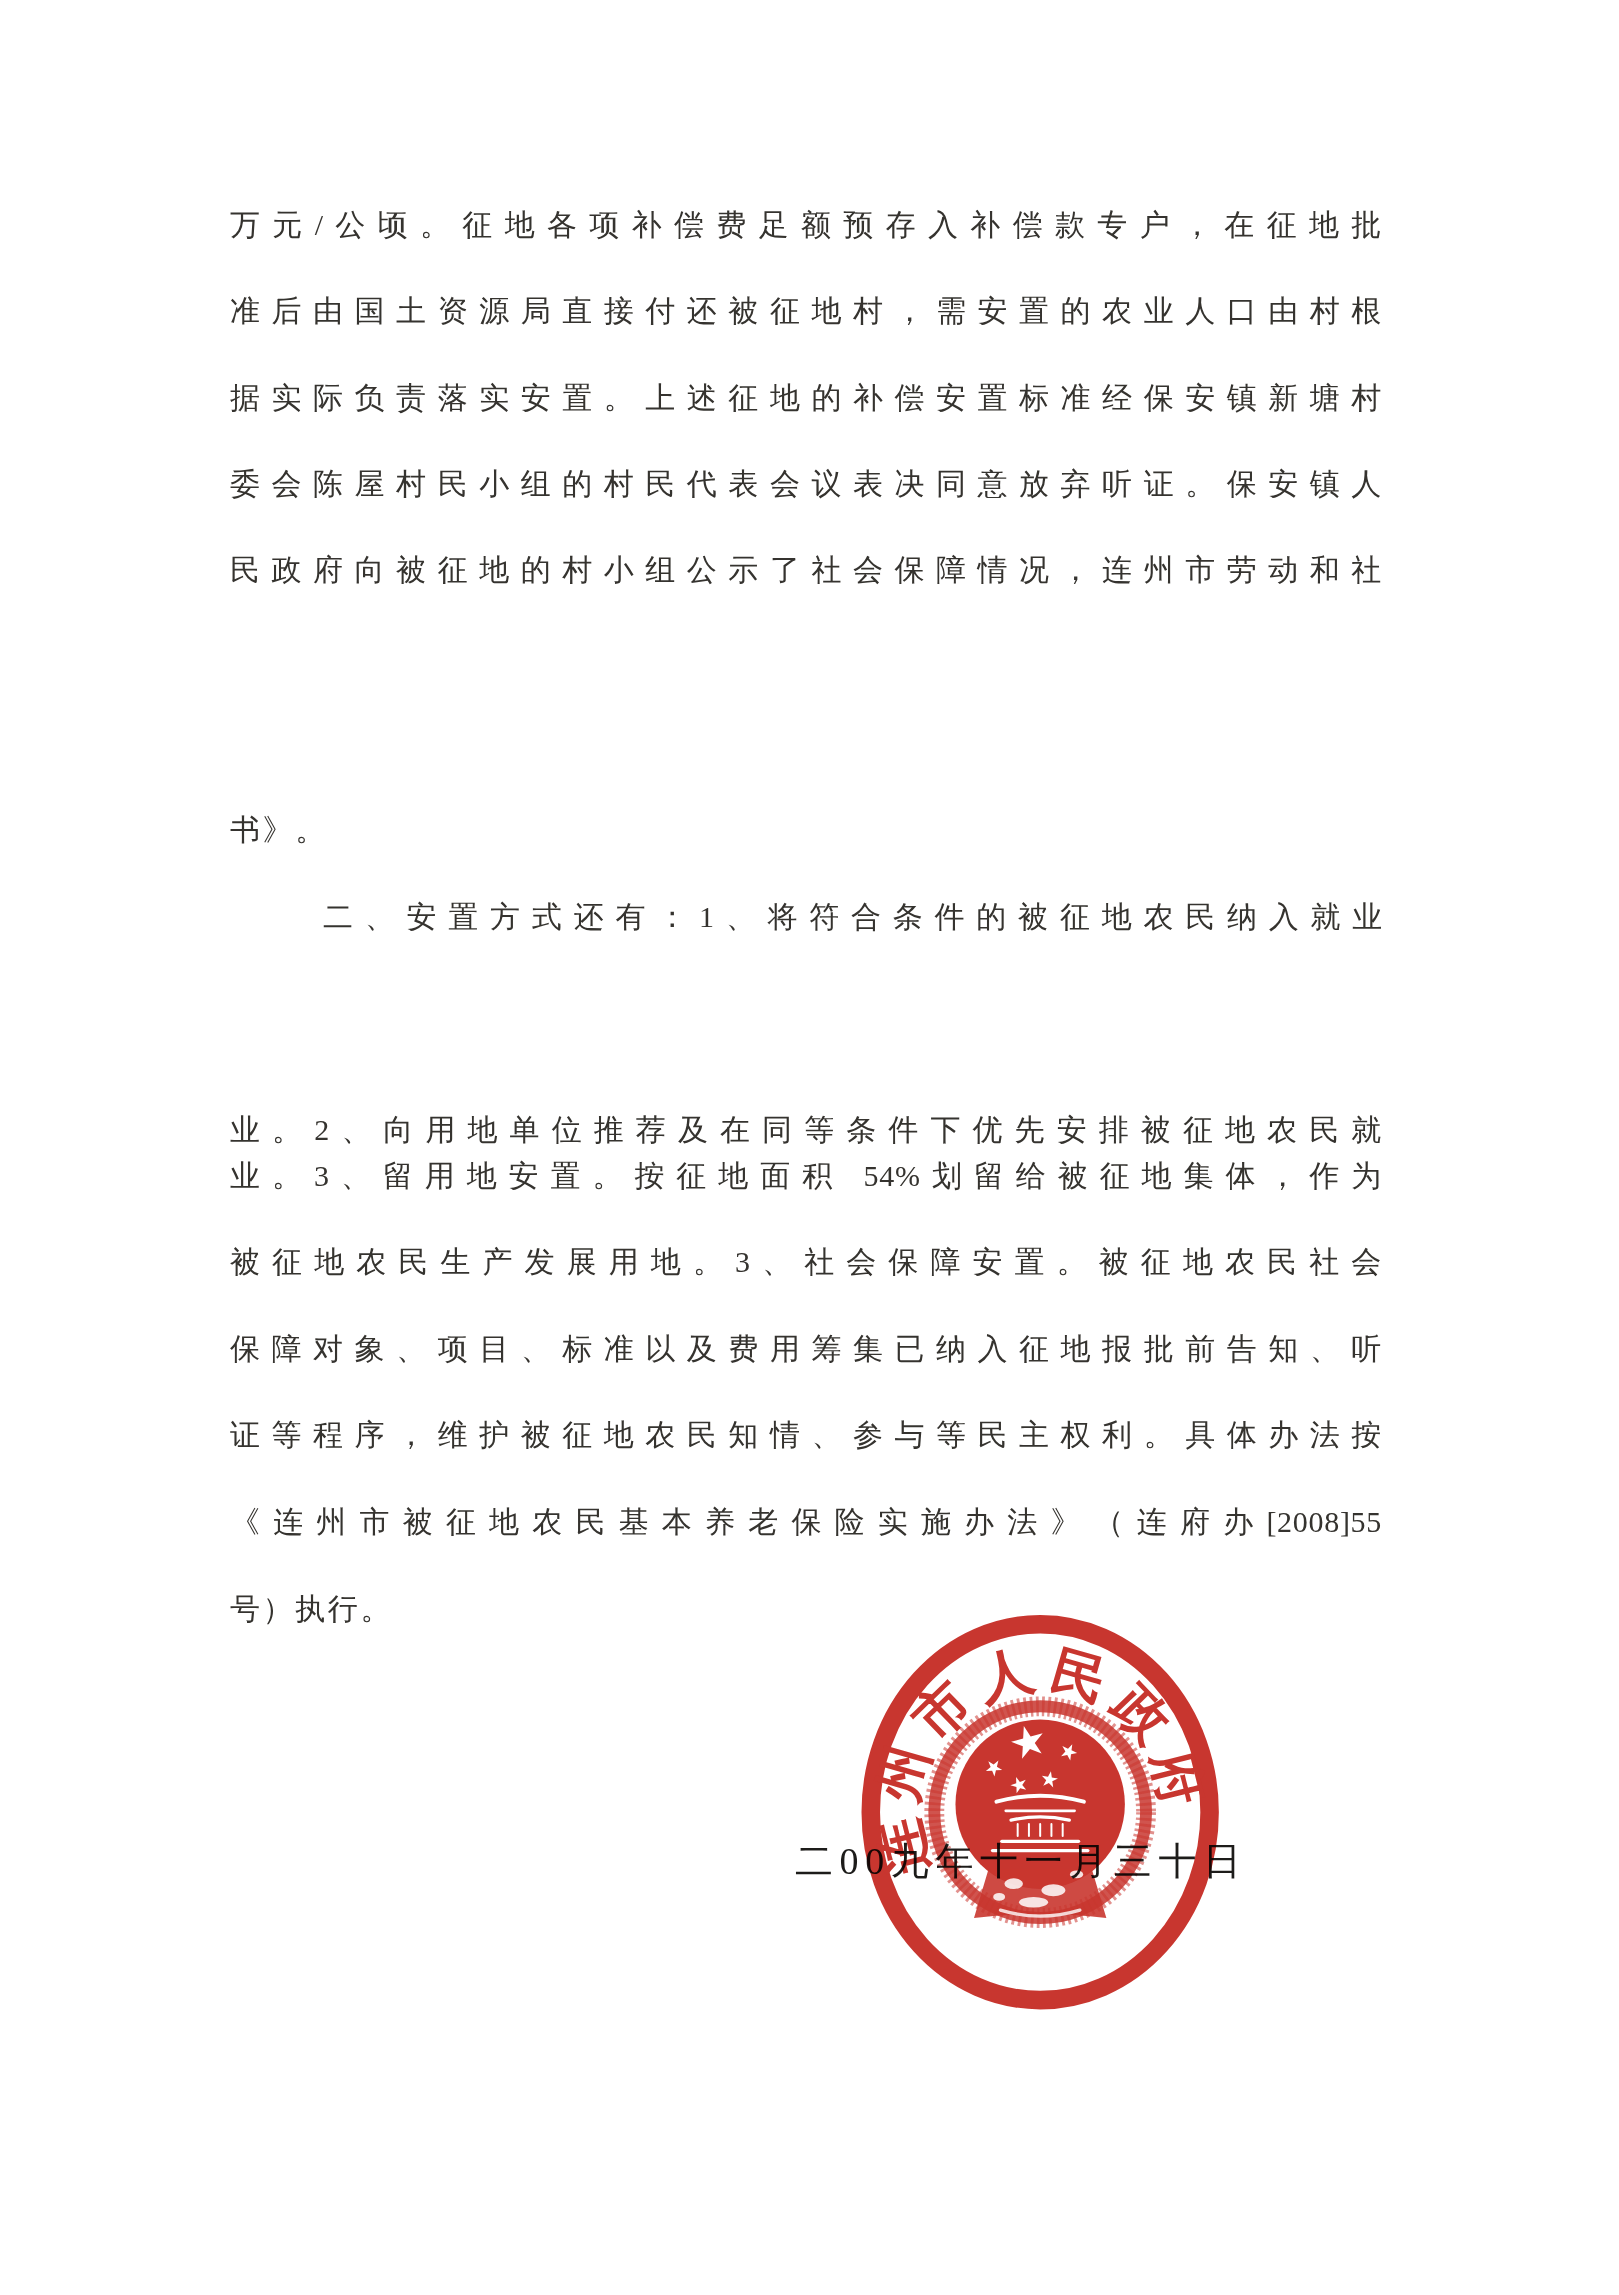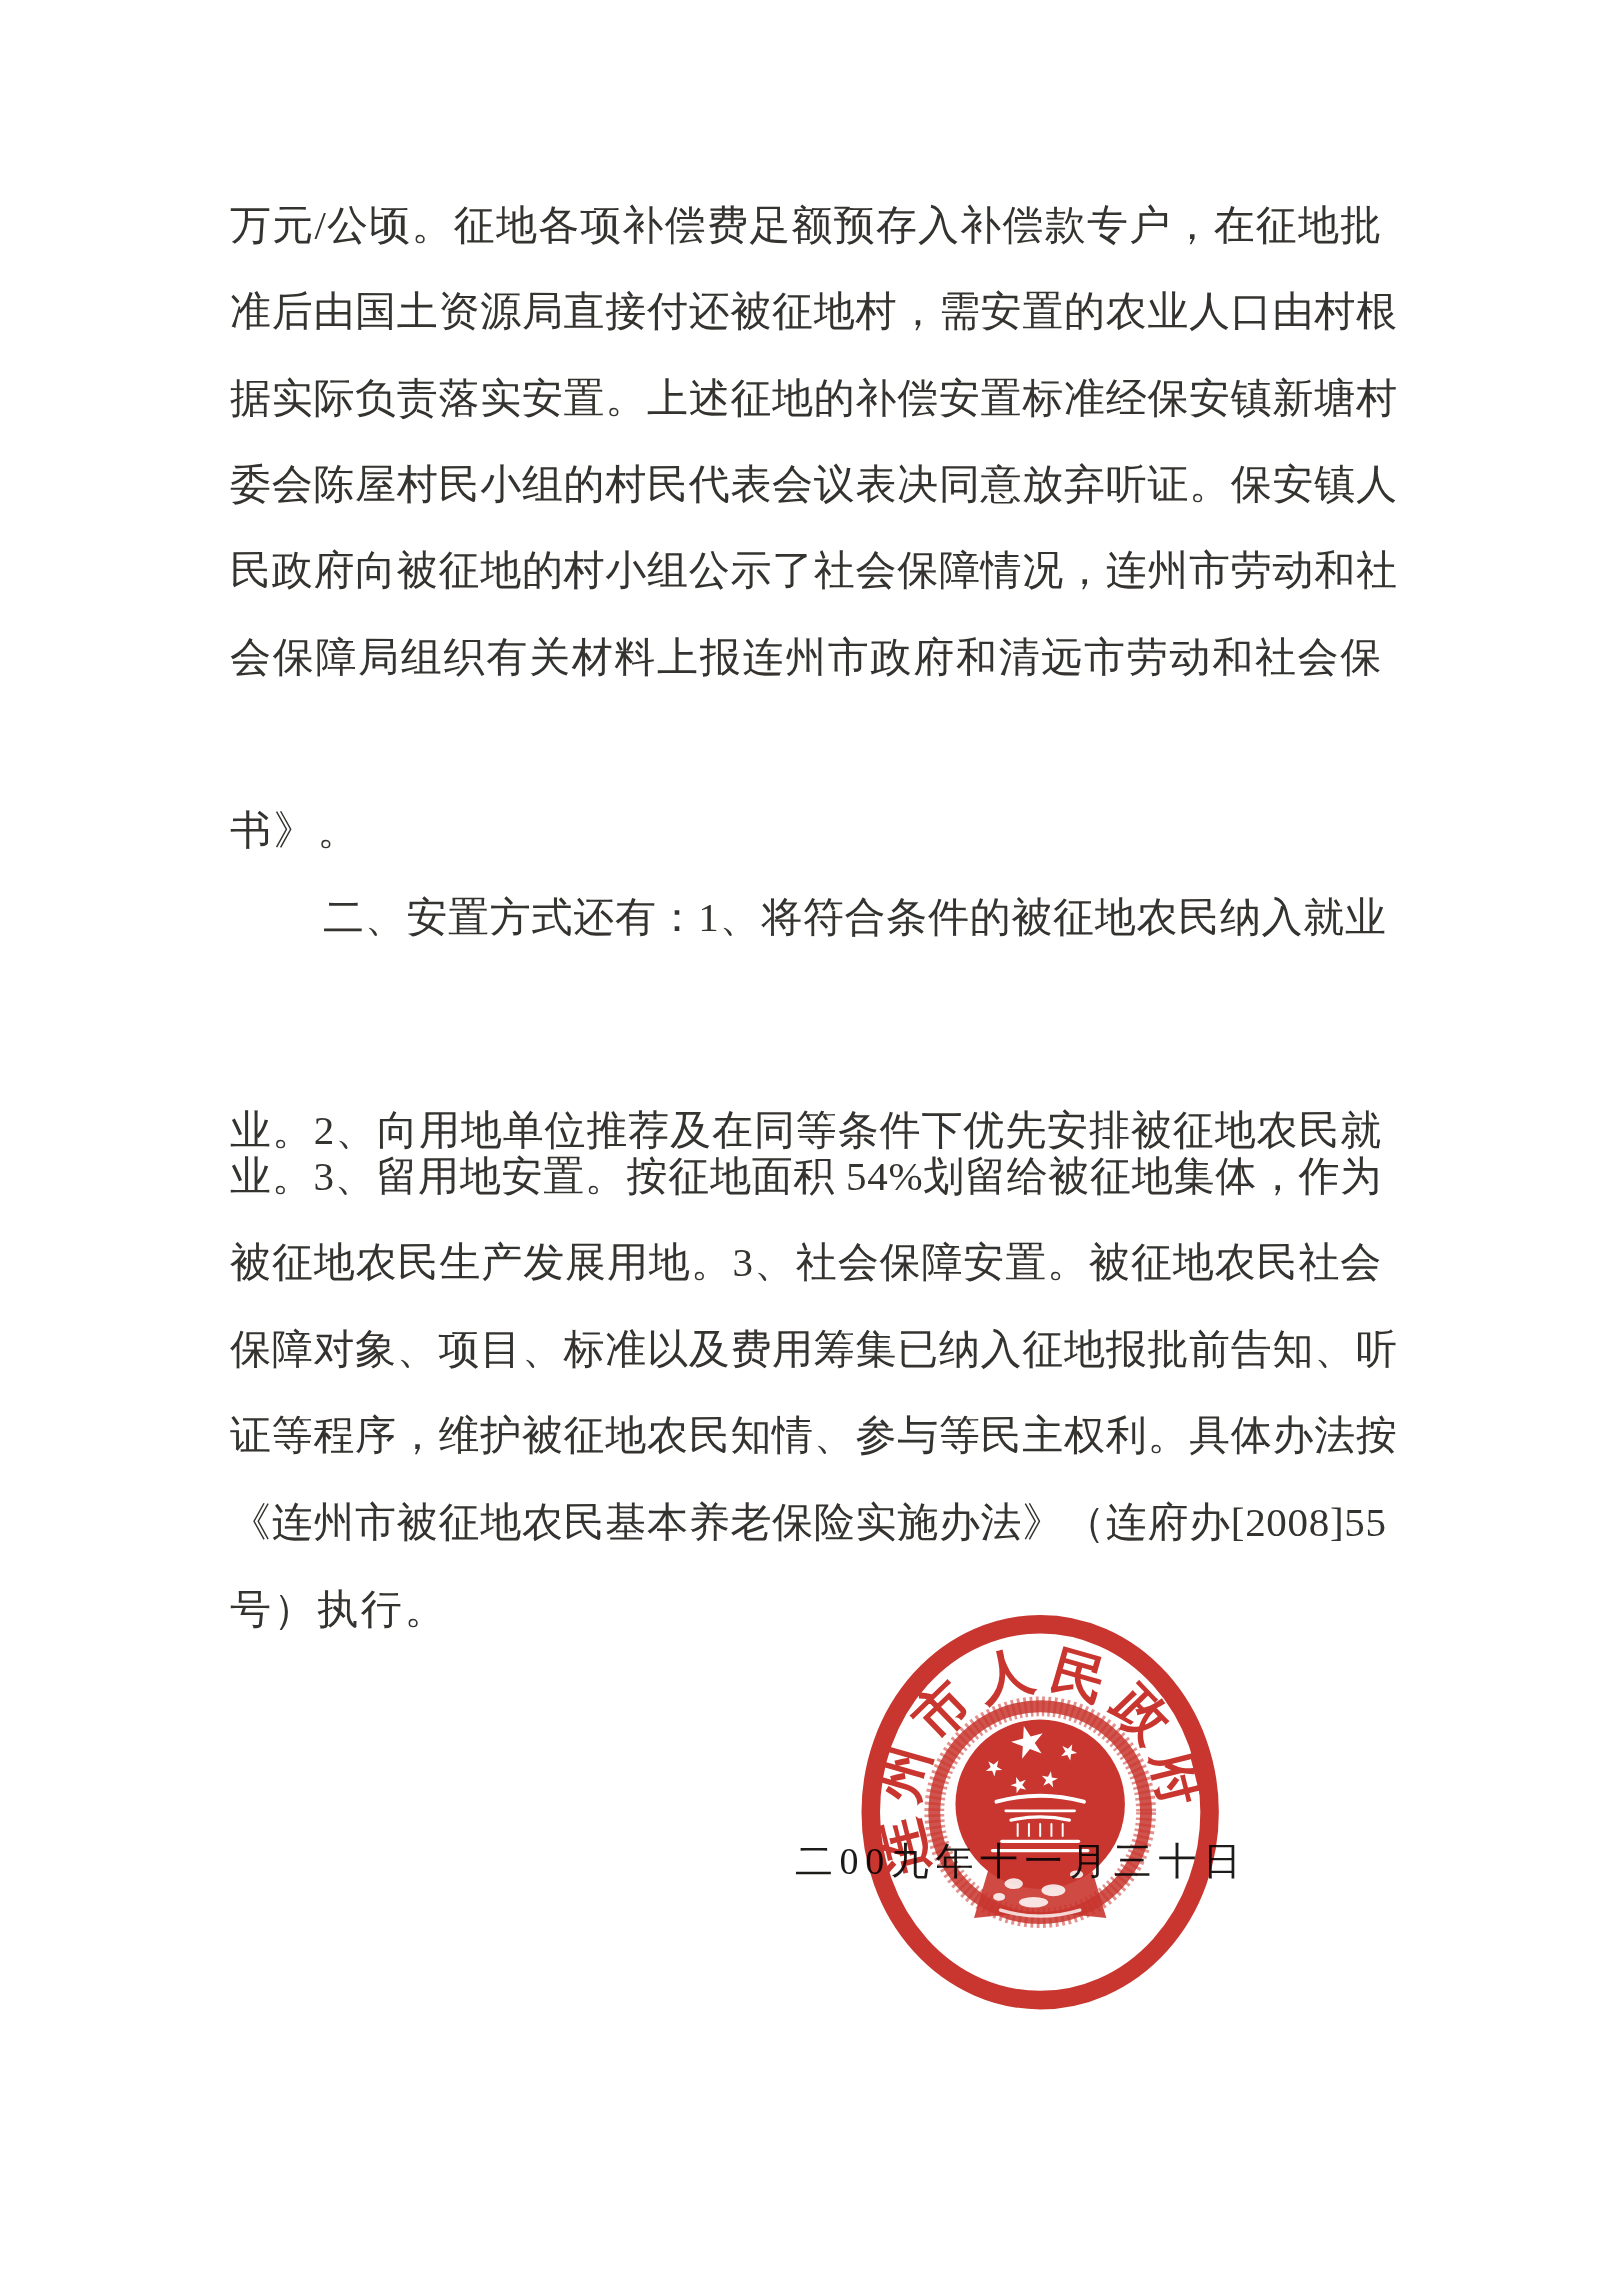--- a/index.html
+++ b/index.html
@@ -11,21 +11,21 @@
     overflow: hidden;
   }
   .page {
     position: absolute; inset: 0;
     background: #ffffff;
   }
   .body-line {
     position: absolute;
     left: 230px;
     width: 1152px;
-    font-size: 41px;
+    font-size: 30px;
     line-height: 44px;
     color: #35332f;
     letter-spacing: 0.7px;
     text-align: justify;
     text-align-last: justify;
     text-justify: inter-character;
     white-space: nowrap;
     font-weight: 400;
   }
   .body-line.short {
@@ -67,21 +67,20 @@
 </head>
 <body>
 
 <div class="page">
 
   <div class="body-line" style="top:203px">万元/公顷。征地各项补偿费足额预存入补偿款专户，在征地批</div>
   <div class="body-line" style="top:289px">准后由国土资源局直接付还被征地村，需安置的农业人口由村根</div>
   <div class="body-line" style="top:376px">据实际负责落实安置。上述征地的补偿安置标准经保安镇新塘村</div>
   <div class="body-line" style="top:462px">委会陈屋村民小组的村民代表会议表决同意放弃听证。保安镇人</div>
   <div class="body-line" style="top:548px">民政府向被征地的村小组公示了社会保障情况，连州市劳动和社</div>
-  <div class="body-line" style="top:635px">会保障局组织有关材料上报连州市政府和清远市劳动和社会保</div>
   <div class="body-line short" style="top:808px">书》。</div>
   <div class="body-line indent" style="top:895px">二、安置方式还有：1、将符合条件的被征地农民纳入就业</div>
   <div class="body-line" style="top:1108px">业。2、向用地单位推荐及在同等条件下优先安排被征地农民就</div>
   <div class="body-line" style="top:1154px">业。3、留用地安置。按征地面积 54%划留给被征地集体，作为</div>
   <div class="body-line" style="top:1240px">被征地农民生产发展用地。3、社会保障安置。被征地农民社会</div>
   <div class="body-line" style="top:1327px">保障对象、项目、标准以及费用筹集已纳入征地报批前告知、听</div>
   <div class="body-line" style="top:1413px">证等程序，维护被征地农民知情、参与等民主权利。具体办法按</div>
   <div class="body-line" style="top:1500px">《连州市被征地农民基本养老保险实施办法》（连府办[2008]55</div>
   <div class="body-line short" style="top:1587px">号）执行。</div>
 

